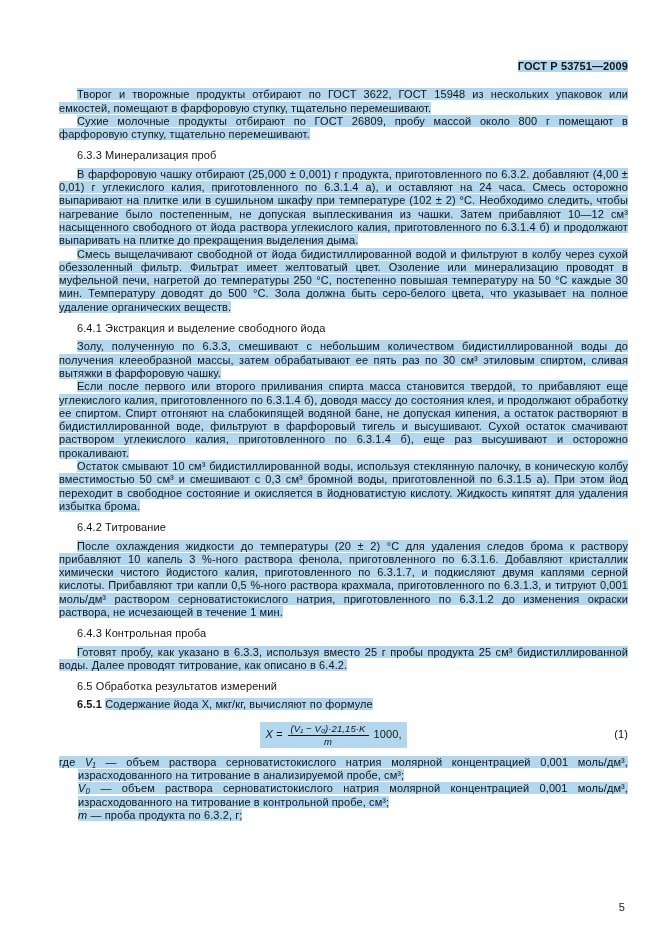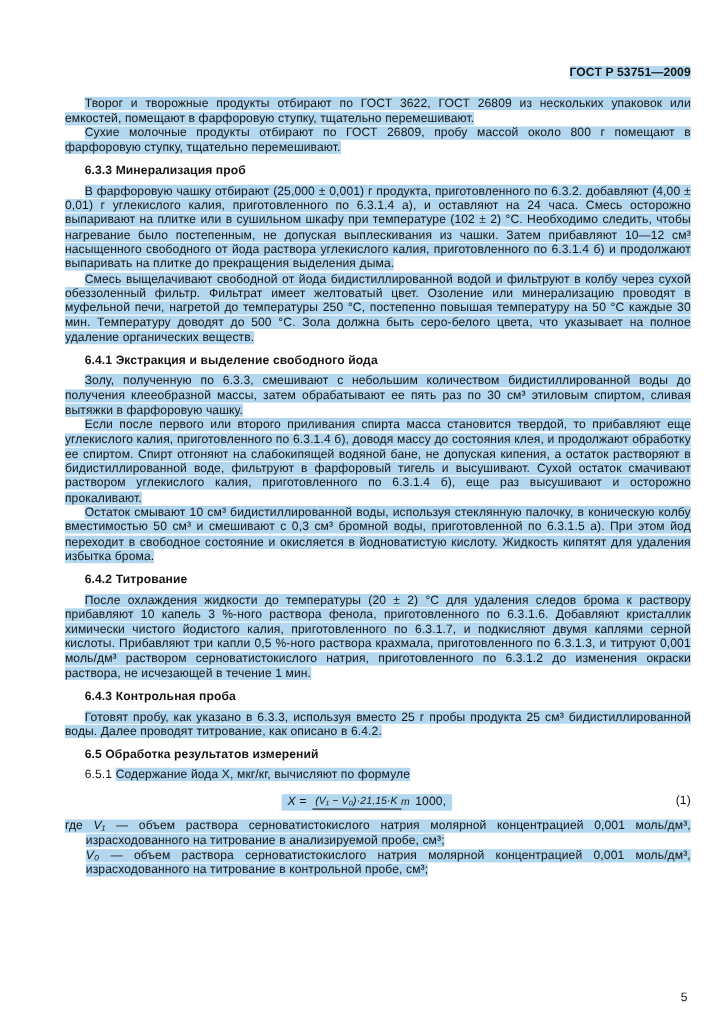--- a/index.html
+++ b/index.html
@@ -24,40 +24,40 @@
     margin-bottom: 15px;
   }
   .hl { background: var(--hl, #b2d7ef); }
   .para {
     margin: 0;
     text-align: justify;
     text-indent: 18px;
   }
   .heading {
     margin: 8px 0 5px;
-    font-weight: bold;
+    font-weight: normal;
     text-indent: 18px;
   }
-  .num { font-weight: normal; }
+  .num { font-weight: bold; }
   .formula-row {
     position: relative;
     text-align: center;
     margin: 10px 0 8px;
     padding-right: 20px;
   }
   .formula-body {
     display: inline-flex;
     align-items: center;
     gap: 5px;
     padding: 1px 5px;
   }
   .f-lhs { font-style: italic; }
   .fraction {
     display: inline-flex;
-    flex-direction: row;
+    flex-direction: column;
     align-items: center;
     font-size: 9.5px;
     line-height: 11px;
     font-style: italic;
   }
   .numer {
     display: block;
     border-bottom: 1px solid #141414;
     padding: 0 3px 1px;
   }
@@ -84,21 +84,21 @@
 </style>
 </head>
 <body>
 
 <div class="page">
 
   <div class="header">
     <span class="hl">ГОСТ Р 53751—2009</span>
   </div>
 
-  <p class="para"><span class="hl">Творог и творожные продукты отбирают по ГОСТ 3622, ГОСТ 26809 из нескольких упаковок или емкостей, помещают в фарфоровую ступку, тщательно перемешивают.</span></p>
+  <p class="para"><span class="hl">Творог и творожные продукты отбирают по ГОСТ 3622, ГОСТ 15948 из нескольких упаковок или емкостей, помещают в фарфоровую ступку, тщательно перемешивают.</span></p>
   <p class="para"><span class="hl">Сухие молочные продукты отбирают по ГОСТ 26809, пробу массой около 800 г помещают в фарфоровую ступку, тщательно перемешивают.</span></p>
 
   <p class="heading"><span>6.3.3 Минерализация проб</span></p>
 
   <p class="para"><span class="hl">В фарфоровую чашку отбирают (25,000 ± 0,001) г продукта, приготовленного по 6.3.2. добавляют (4,00 ± 0,01) г углекислого калия, приготовленного по 6.3.1.4 а), и оставляют на 24 часа. Смесь осторожно выпаривают на плитке или в сушильном шкафу при температуре (102 ± 2) °С. Необходимо следить, чтобы нагревание было постепенным, не допуская выплескивания из чашки. Затем прибавляют 10—12 см³ насыщенного свободного от йода раствора углекислого калия, приготовленного по 6.3.1.4 б) и продолжают выпаривать на плитке до прекращения выделения дыма.</span></p>
   <p class="para"><span class="hl">Смесь выщелачивают свободной от йода бидистиллированной водой и фильтруют в колбу через сухой обеззоленный фильтр. Фильтрат имеет желтоватый цвет. Озоление или минерализацию проводят в муфельной печи, нагретой до температуры 250 °С, постепенно повышая температуру на 50 °С каждые 30 мин. Температуру доводят до 500 °С. Зола должна быть серо-белого цвета, что указывает на полное удаление органических веществ.</span></p>
 
   <p class="heading"><span>6.4.1 Экстракция и выделение свободного йода</span></p>
 
   <p class="para"><span class="hl">Золу, полученную по 6.3.3, смешивают с небольшим количеством бидистиллированной воды до получения клееобразной массы, затем обрабатывают ее пять раз по 30 см³ этиловым спиртом, сливая вытяжки в фарфоровую чашку.</span></p>
@@ -125,17 +125,18 @@
         <span class="denom">m</span>
       </span>
       <span class="f-suffix">1000,</span>
     </span>
     <span class="f-number">(1)</span>
   </div>
 
   <div class="where-list">
     <p class="where-item first"><span class="hl"><span class="w-intro">где</span> <span class="w-term">V₁</span> <span class="w-rest">— объем раствора серноватистокислого натрия молярной концентрацией 0,001 моль/дм³, израсходованного на титрование в анализируемой пробе, см³;</span></span></p>
     <p class="where-item"><span class="hl"><span class="w-term">V₀</span> <span class="w-rest">— объем раствора серноватистокислого натрия молярной концентрацией 0,001 моль/дм³, израсходованного на титрование в контрольной пробе, см³;</span></span></p>
+    <p class="where-item"><span class="hl"><span class="w-term">m</span> <span class="w-rest">— проба продукта по 6.3.2, г;</span></span></p>
   </div>
 
   <div class="page-number">5</div>
 
 </div>
 
 </body></html>

